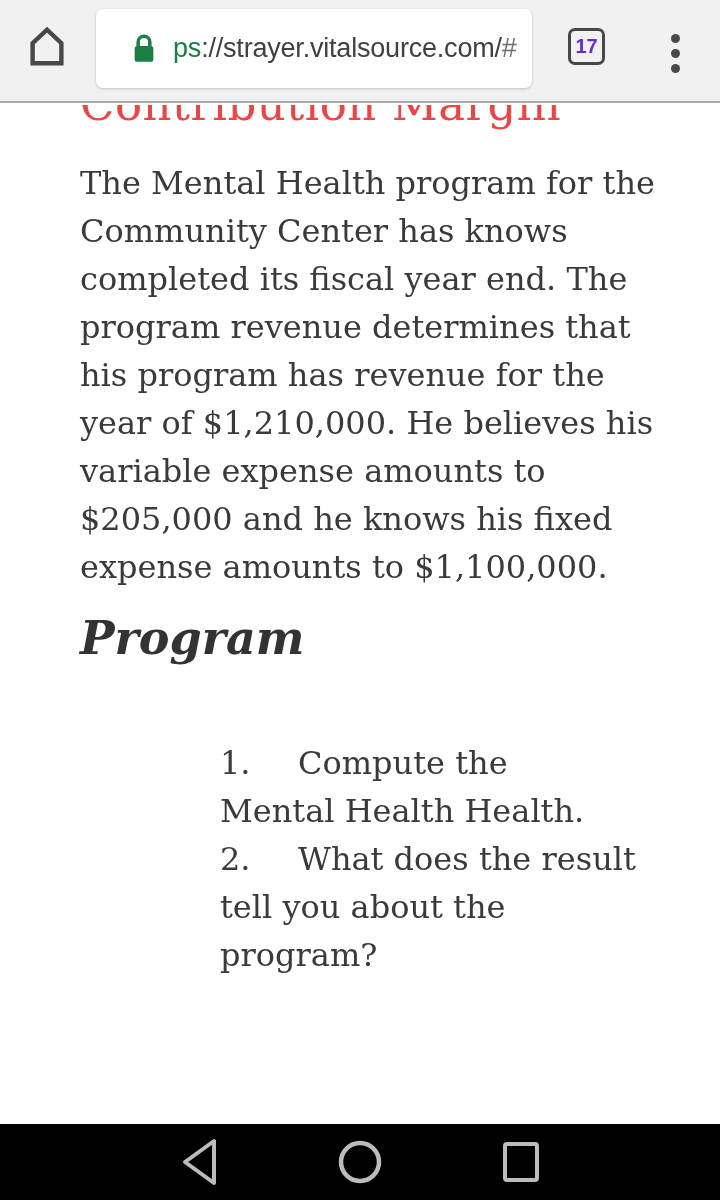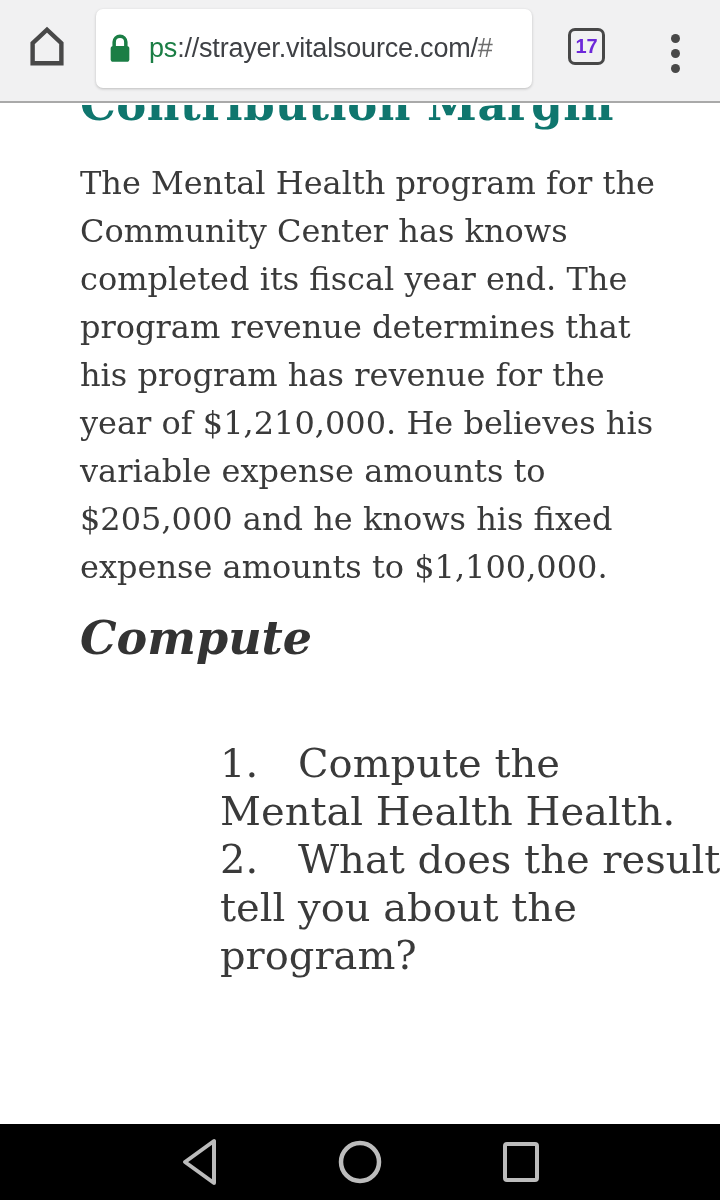--- a/index.html
+++ b/index.html
@@ -20,21 +20,21 @@
   }
   .home-btn{
     position:absolute;left:22px;top:22px;width:50px;height:54px;
     display:flex;align-items:center;justify-content:center;
   }
   .url-pill{
     position:absolute;left:96px;top:9px;width:436px;height:79px;
     background:#ffffff;border-radius:7px;
     box-shadow:0 1px 3px rgba(0,0,0,0.22);
     display:flex;align-items:center;
-    padding-left:10px;box-sizing:border-box;
+    padding-left:34px;box-sizing:border-box;
     overflow:hidden;white-space:nowrap;
   }
   .lock-wrap{flex:0 0 auto;margin-right:15px;display:flex;}
   .url-text{
     font-size:27px;color:#3f4145;letter-spacing:-0.2px;
   }
   .url-scheme{color:#1b7e45;}
   .url-fragment{color:#6e6e6e;}
   .tab-btn{
     position:absolute;left:568px;top:28px;width:37px;height:37px;
@@ -55,41 +55,41 @@
     padding-left:80px;box-sizing:border-box;
     overflow:hidden;
     color:#3a3a3a;
     font-family:"DejaVu Serif", serif;
   }
   .clipped-heading-window{
     height:26px;overflow:hidden;position:relative;
   }
   .clipped-heading-text{
     display:block;
-    font-size:45px;font-weight:bold;line-height:52px;
-    color:#0f766e;
+    font-size:45px;font-weight:normal;line-height:52px;
+    color:#ef4444;
     margin-top:-26px;
     white-space:nowrap;
     letter-spacing:0.5px;
   }
   .paragraph{margin-top:28px;}
   .para-line{
     font-size:32px;line-height:48px;white-space:nowrap;
   }
   .required-heading{
     margin-top:18px;
     font-size:46px;line-height:58px;
     font-weight:bold;font-style:italic;
     color:#333333;
   }
   .question-list{
     margin-top:72px;
     margin-left:140px;
   }
-  .q-line{font-size:40px;line-height:48px;white-space:nowrap;}
+  .q-line{font-size:32px;line-height:48px;white-space:nowrap;}
   .q-num{display:inline-block;width:78px;}
 
   
   .nav-bar{
     position:absolute;left:0;top:1124px;width:720px;height:76px;
     background:#000000;
   }
   .nav-back{position:absolute;left:178px;top:12px;}
   .nav-home{position:absolute;left:336px;top:14px;}
   .nav-recents{position:absolute;left:499px;top:16px;}
@@ -139,21 +139,21 @@
     <div class="para-line">Community Center has knows</div>
     <div class="para-line">completed its fiscal year end. The</div>
     <div class="para-line">program revenue determines that</div>
     <div class="para-line">his program has revenue for the</div>
     <div class="para-line">year of $1,210,000. He believes his</div>
     <div class="para-line">variable expense amounts to</div>
     <div class="para-line">$205,000 and he knows his fixed</div>
     <div class="para-line">expense amounts to $1,100,000.</div>
   </div>
 
-  <div class="required-heading">Compute</div>
+  <div class="required-heading">Program</div>
 
   <div class="question-list">
 
     <div>
       <div class="q-line"><span class="q-num">1.</span><span>Compute the</span></div>
       <div class="q-line">Mental Health Health.</div>
     </div>
 
     <div>
       <div class="q-line"><span class="q-num">2.</span><span>What does the result</span></div>

